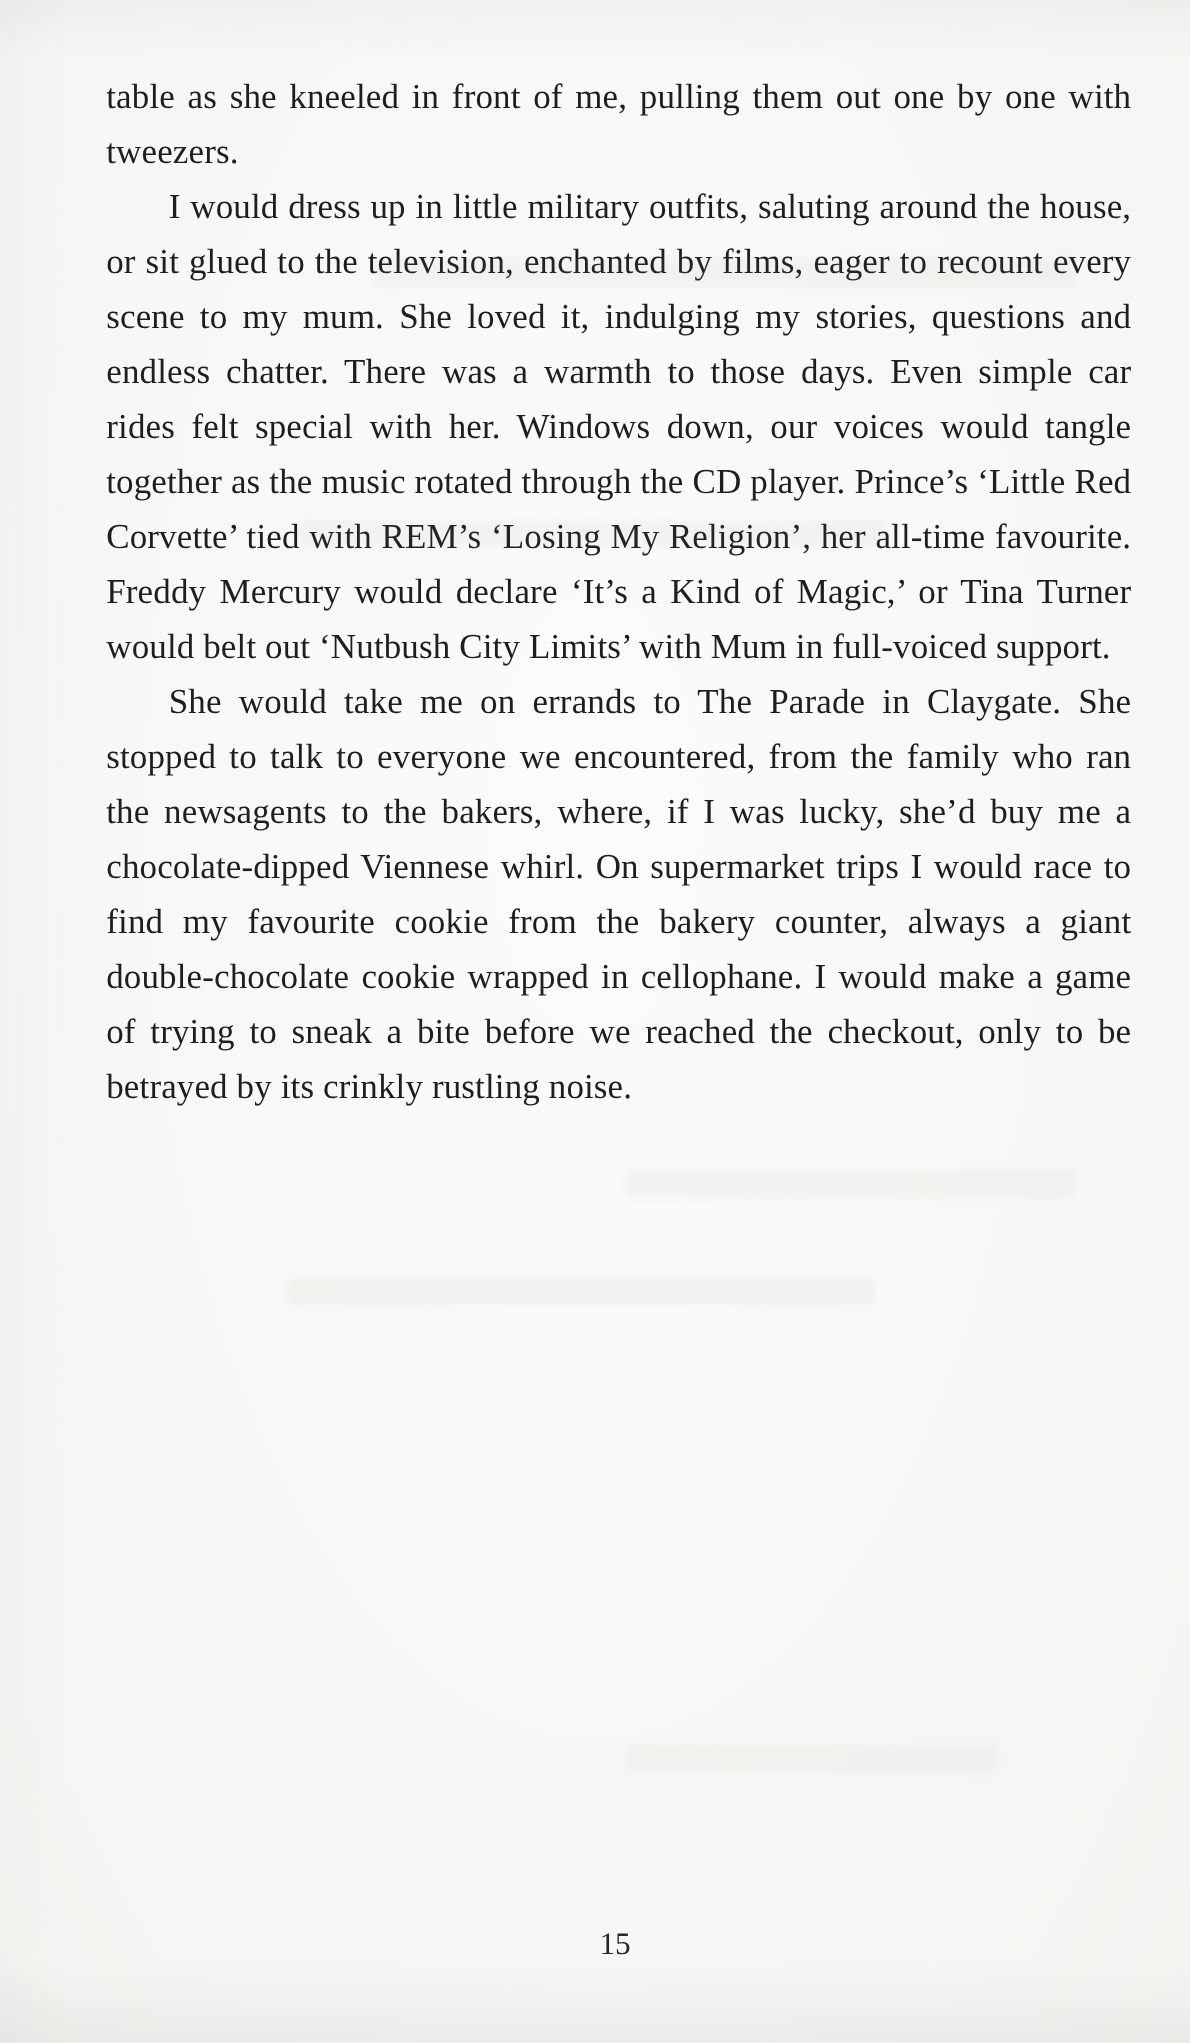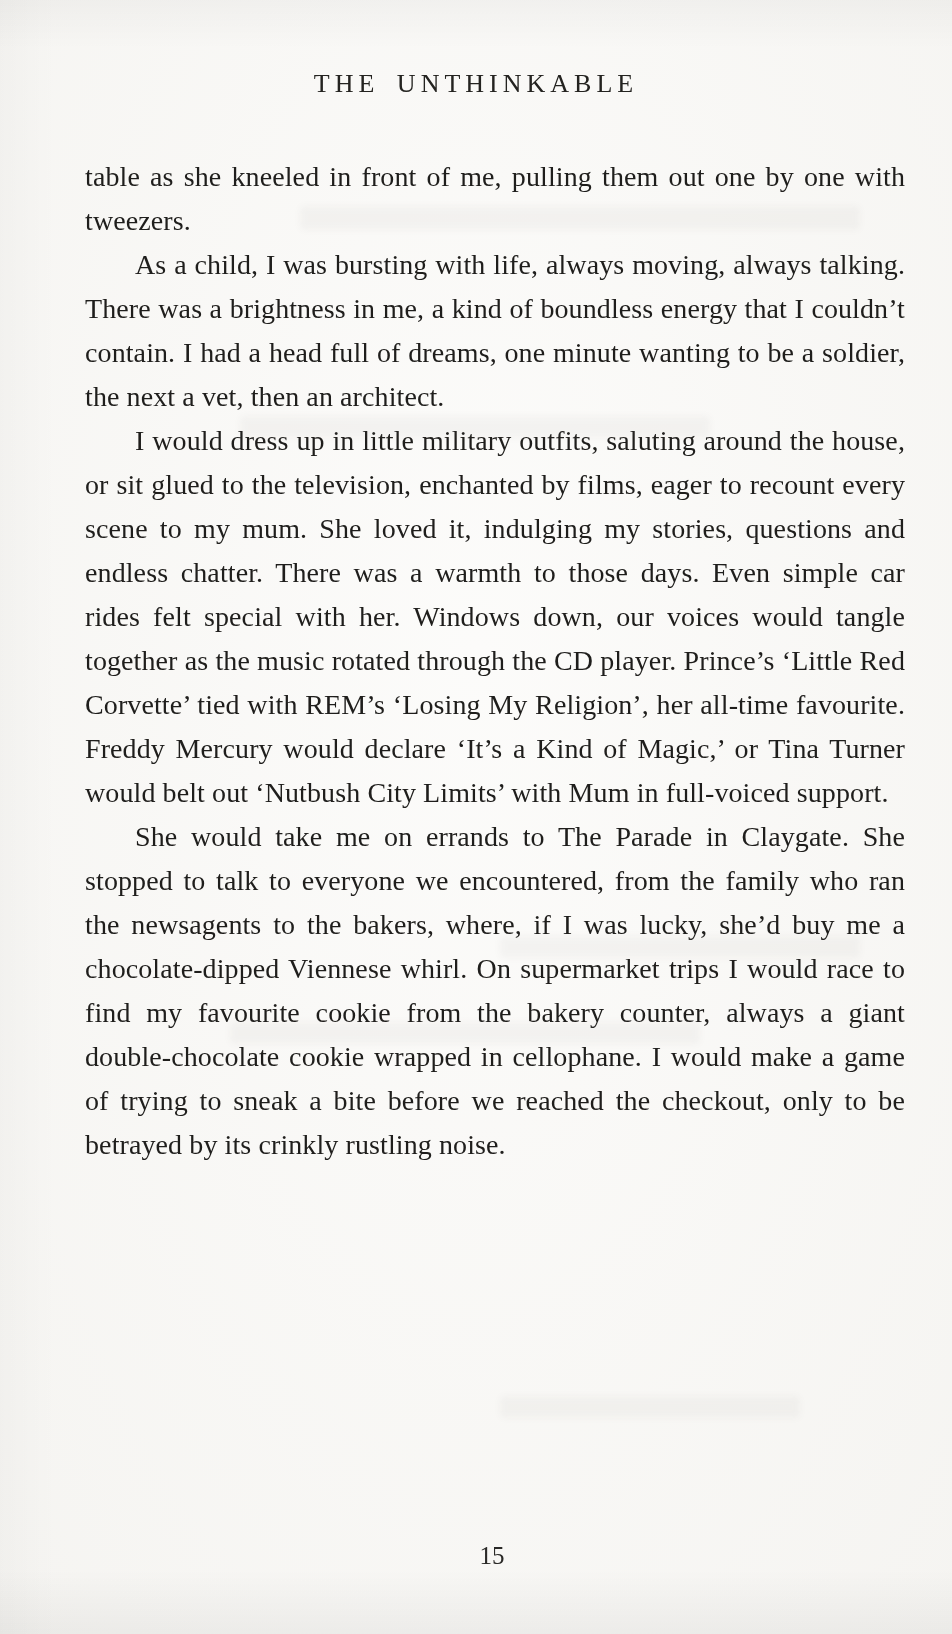--- a/index.html
+++ b/index.html
@@ -70,25 +70,23 @@
   .g2 { left: 240px; top: 416px;  width: 470px; height: 22px; }
   .g3 { left: 500px; top: 936px;  width: 360px; height: 22px; }
   .g4 { left: 230px; top: 1022px; width: 470px; height: 22px; }
   .g5 { left: 500px; top: 1396px; width: 300px; height: 22px; }
 </style>
 </head>
 <body>
 
 <div class="page">
 
-  <div class="running-header">THE UNTHINKABLE</div>
 
   <div class="content">
     <p class="no-indent">table as she kneeled in front of me, pulling them out one by one with tweezers.</p>
-    <p>As a child, I was bursting with life, always moving, always talking. There was a brightness in me, a kind of boundless energy that I couldn’t contain. I had a head full of dreams, one minute wanting to be a soldier, the next a vet, then an architect.</p>
     <p>I would dress up in little military outfits, saluting around the house, or sit glued to the television, enchanted by films, eager to recount every scene to my mum. She loved it, indulging my stories, questions and endless chatter. There was a warmth to those days. Even simple car rides felt special with her. Windows down, our voices would tangle together as the music rotated through the CD player. Prince’s ‘Little Red Corvette’ tied with REM’s ‘Losing My Religion’, her all-time favourite. Freddy Mercury would declare ‘It’s a Kind of Magic,’ or Tina Turner would belt out ‘Nutbush City Limits’ with Mum in full-voiced support.</p>
     <p>She would take me on errands to The Parade in Claygate. She stopped to talk to everyone we encountered, from the family who ran the newsagents to the bakers, where, if I was lucky, she’d buy me a chocolate-dipped Viennese whirl. On supermarket trips I would race to find my favourite cookie from the bakery counter, always a giant double-chocolate cookie wrapped in cellophane. I would make a game of trying to sneak a bite before we reached the checkout, only to be betrayed by its crinkly rustling noise.</p>
   </div>
 
   <div class="ghost g1"></div>
   <div class="ghost g2"></div>
   <div class="ghost g3"></div>
   <div class="ghost g4"></div>
   <div class="ghost g5"></div>
 

